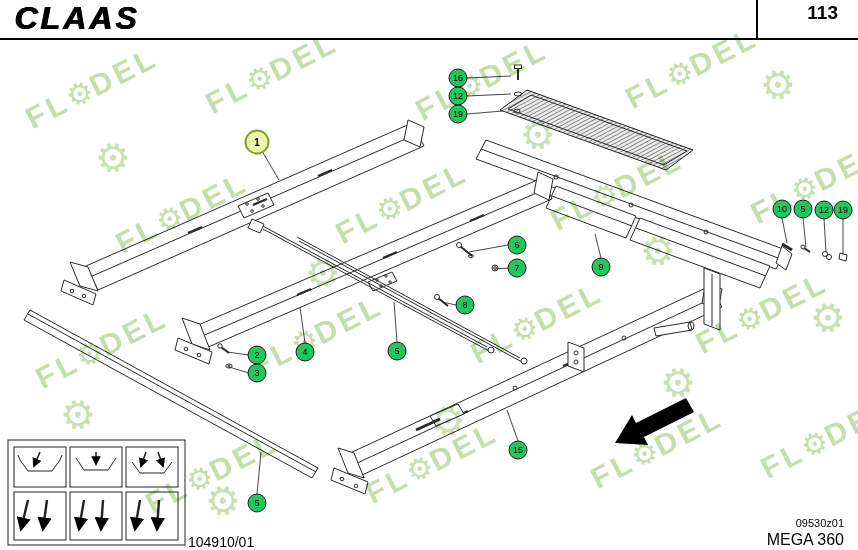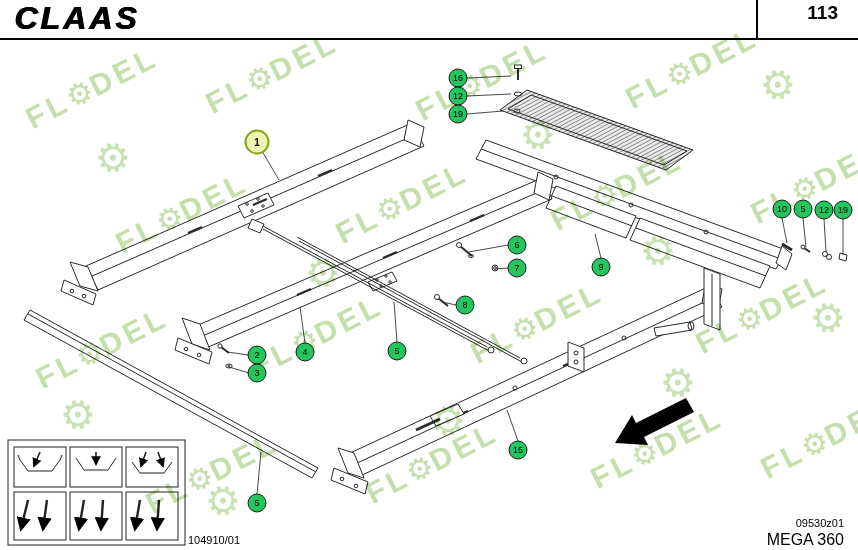--- a/index.html
+++ b/index.html
@@ -37,21 +37,21 @@
     position:absolute;z-index:4;width:17px;height:17px;border:1px solid #1a1a1a;border-radius:50%;
     background:#22c55e;display:flex;align-items:center;justify-content:center;
     font-size:9px;line-height:1;transform:translate(-50%,-50%);cursor:pointer;
   }
   .callout.highlight{
     width:21px;height:21px;background:#eef3b4;border:2px solid #83a513;
     font-weight:bold;font-size:10px;
   }
 
   
-  .footer-doc{position:absolute;left:188px;top:534px;font-size:11px;z-index:5;text-align:right;}
+  .footer-doc{position:absolute;left:188px;top:534px;font-size:14px;z-index:5;text-align:right;}
   .footer-code{position:absolute;right:14px;top:517px;font-size:11px;text-align:right;z-index:5;}
   .footer-model{position:absolute;right:14px;top:531px;font-size:16px;text-align:right;z-index:5;}
 </style>
 </head>
 <body>
 
 <div class="page">
 
   <div class="brand">CLAAS</div>
   <div class="pageno">113</div>

